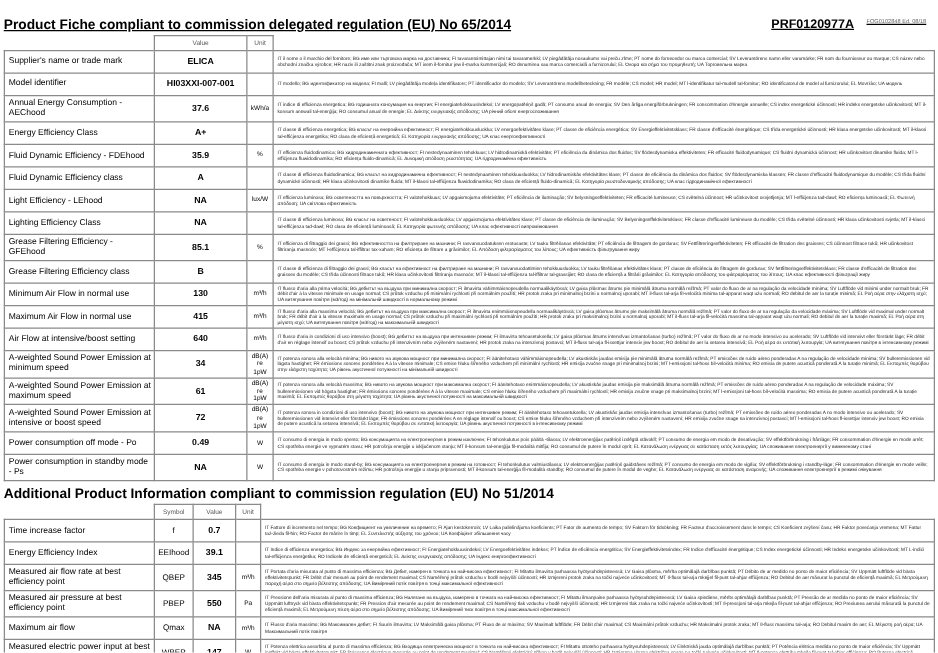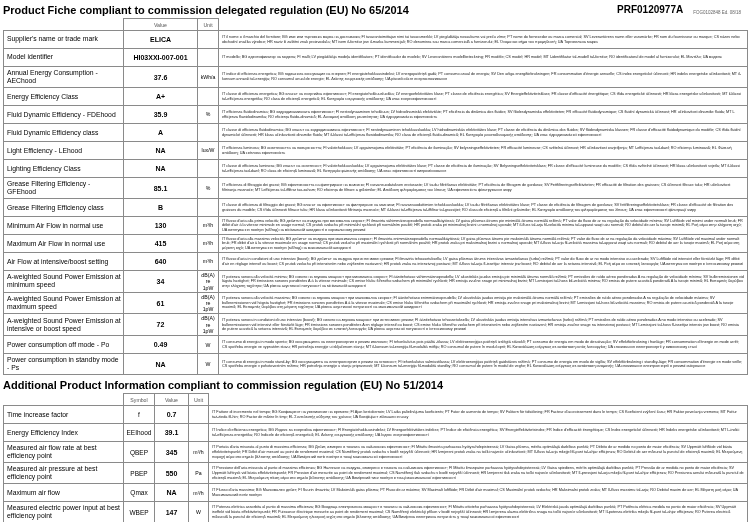--- a/index.html
+++ b/index.html
@@ -1,23 +1,23 @@
 <!DOCTYPE html>
 <html><head>
 <meta charset="utf-8">
 <style>
   html, body { margin:0; padding:0; background:#ffffff; }
   body {
     width:750px; height:522px; overflow:hidden;
     font-family:"Liberation Sans", sans-serif; color:#000;
   }
   .page { padding:2px 3px 0 3px; }
-  .doc-header { display:flex; justify-content:space-between; align-items:flex-start; margin:2px 2px 2px 0; }
+  .doc-header { display:flex; justify-content:space-between; align-items:flex-start; margin:12px 2px 2px 0;text-decoration:underline; }
   .doc-title { font-size:11px; font-weight:bold; margin:0; letter-spacing:0; }
-  .doc-codes { display:flex; gap:10px; align-items:flex-end; padding-right:4px; white-space:nowrap; }
+  .doc-codes { display:flex; gap:10px; align-items:flex-start; padding-right:4px; white-space:nowrap; }
   .doc-code { font-size:10px; font-weight:bold; }
   .doc-edition { font-size:4.5px; color:#666; }
   .section-title { font-size:11px; font-weight:bold; margin:4px 0 2px 0; }
 
   table { border-collapse:collapse; table-layout:fixed; width:744px; }
   td { border:1px solid #8a8a8a; vertical-align:middle; padding:1px 2px; overflow:hidden; }
   td.nb { border:none; }
   tr.mini-header td.hdr {
     font-size:5.2px; color:#555; text-align:center; padding:1px; height:9px; font-weight:normal;
   }

